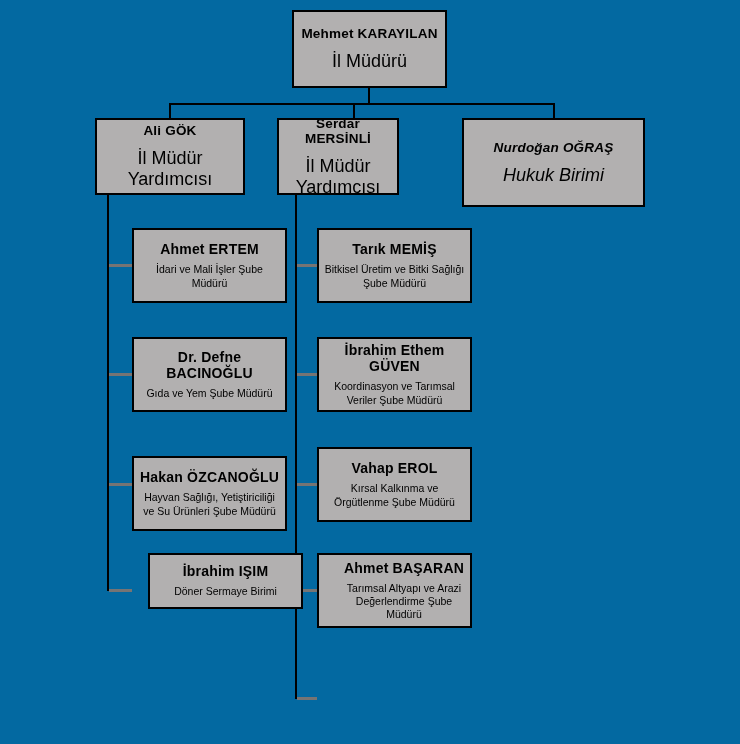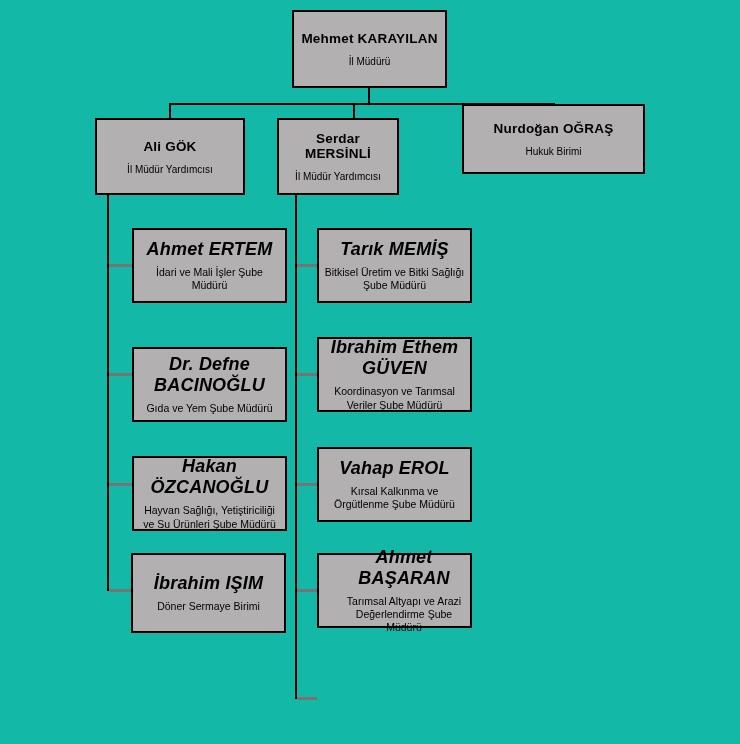--- a/index.html
+++ b/index.html
@@ -1,41 +1,41 @@
 <!DOCTYPE html>
 <html><head>
 <meta charset="utf-8">
 <style>
   html,body { margin:0; padding:0; background:#ffffff; }
   .canvas {
-    position:relative; width:740px; height:744px; background:#14b8a6;
+    position:relative; width:740px; height:744px; background:#0369a1;
     font-family:"Liberation Sans", sans-serif; color:#000; overflow:hidden;
   }
   .node {
     position:absolute; background:#b2b0b0; border:2px solid #000000;
     box-sizing:border-box; display:flex; flex-direction:column;
     align-items:center; justify-content:center; text-align:center;
     padding:2px 4px;
   }
   .node .name { font-weight:bold; letter-spacing:0.2px; }
   .lvl .name  { font-size:13.5px; margin-bottom:10px; }
-  .lvl .title { font-size:10px; }
-  .child .name  { font-size:18px; margin-bottom:6px;font-style:italic; }
+  .lvl .title { font-size:18px; }
+  .child .name  { font-size:14px; margin-bottom:6px; }
   .child .title { font-size:10.5px; line-height:1.25;text-align:center; }
   .line { position:absolute; background:#000000; }
   .stub { position:absolute; background:#767474; }
   
   #root    { left:292px; top:10px;  width:155px; height:78px; }
   #l2-0    { left:95px;  top:118px; width:150px; height:77px; }
   #l2-1    { left:277px; top:118px; width:122px; height:77px; }
-  #l2-2    { left:462px; top:104px; width:183px; height:70px; }
+  #l2-2    { left:462px; top:118px; width:183px; height:89px;font-style:italic; }
   #lb-0    { left:132px; top:228px; width:155px; height:75px; }
-  #lb-1    { left:132px; top:347px; width:155px; height:75px; }
+  #lb-1    { left:132px; top:337px; width:155px; height:75px; }
   #lb-2    { left:132px; top:456px; width:155px; height:75px; }
-  #lb-3    { left:131px; top:553px; width:155px; height:80px; }
+  #lb-3    { left:148px; top:553px; width:155px; height:56px; }
   #rb-0    { left:317px; top:228px; width:155px; height:75px; }
   #rb-1    { left:317px; top:337px; width:155px; height:75px; }
   #rb-2    { left:317px; top:447px; width:155px; height:75px; }
   #rb-3    { left:317px; top:553px; width:155px; height:75px;padding-left:23px; }
   #rb-4    { left:317px; top:660px; width:155px; height:77px; }
 </style>
 </head>
 <body>
 
 <div class="canvas">

